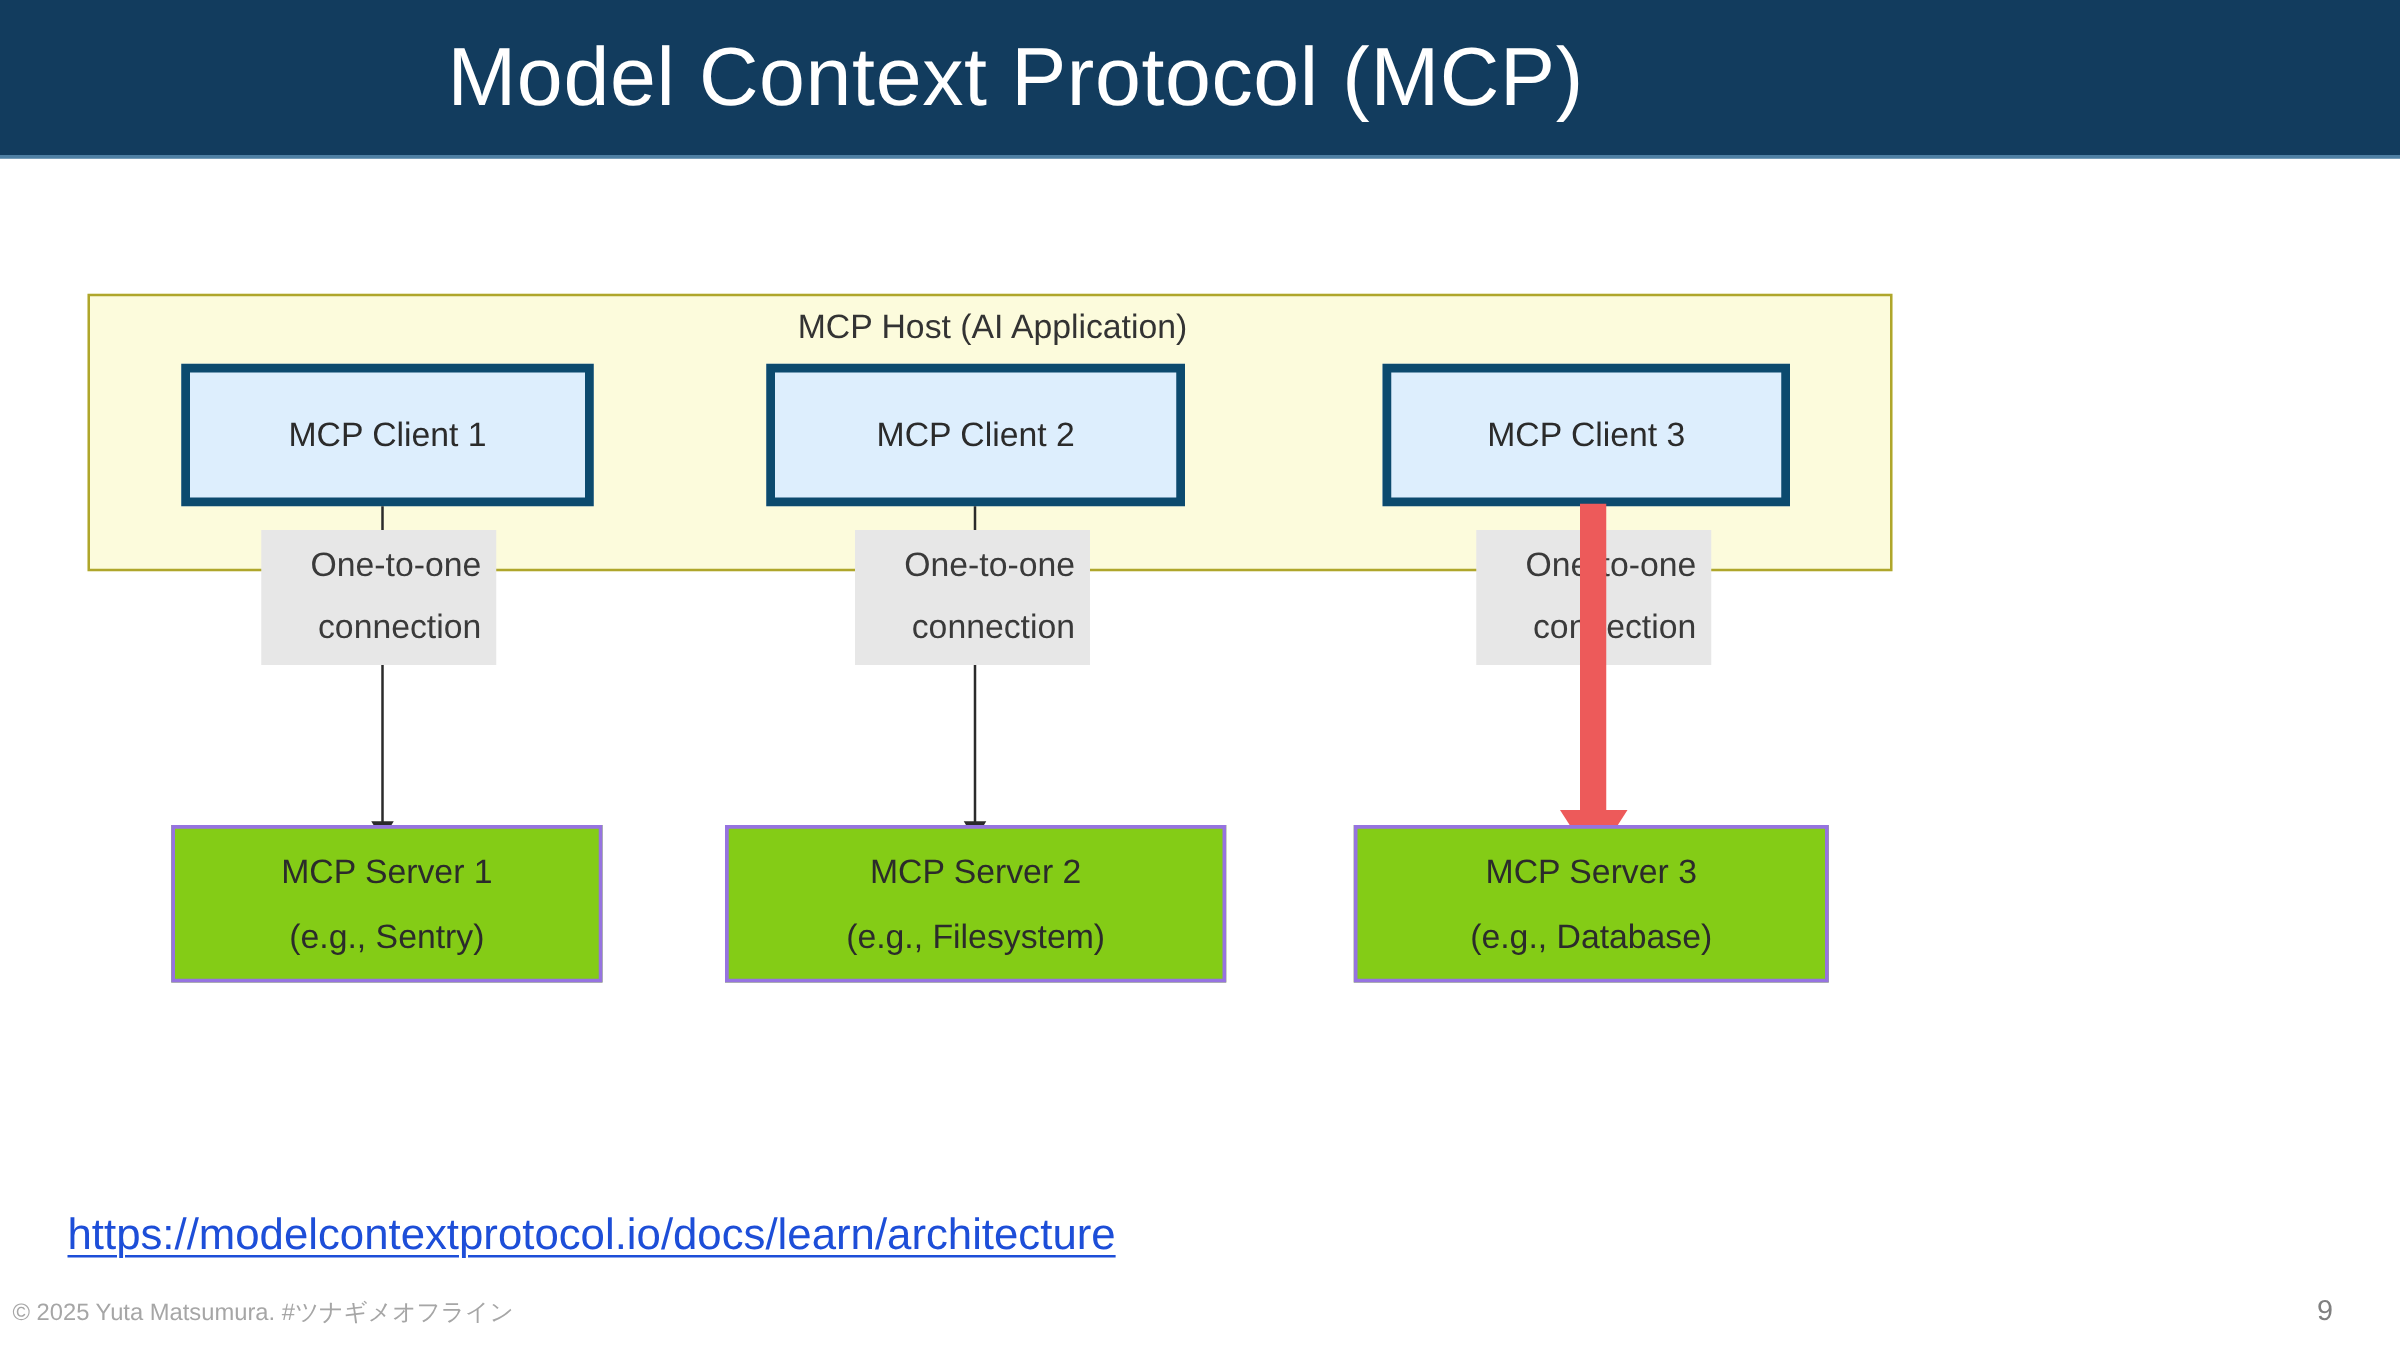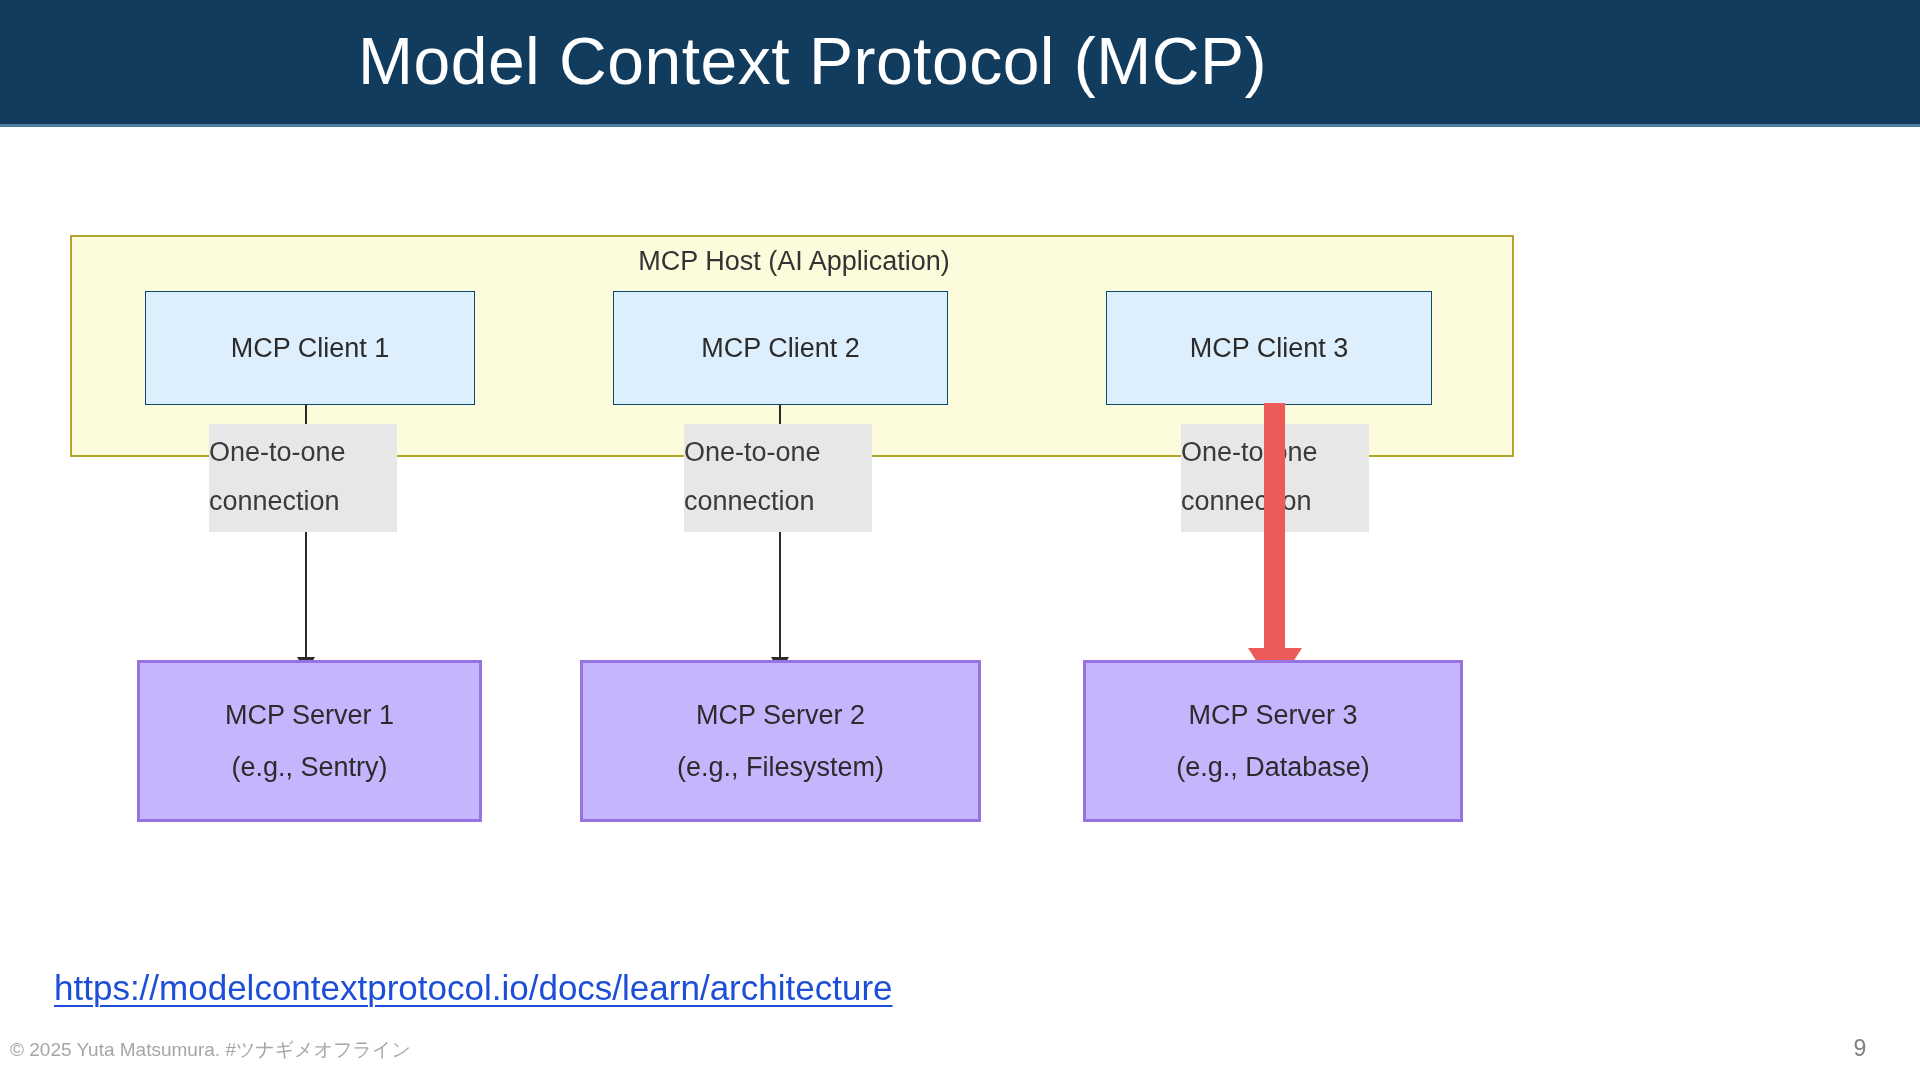--- a/index.html
+++ b/index.html
@@ -72,41 +72,41 @@
     font-size: 27px;
     color: #333333;
     white-space: nowrap;
   }
 
   .client-box {
     position: absolute;
     top: 164px;
     height: 114px;
     background: #DDEEFD;
-    border: 1px solid #0c4a6e;
+    border: 7px solid #0c4a6e;
     box-sizing: border-box;
     display: flex;
     align-items: center;
     justify-content: center;
   }
   .client-box .box-label {
     font-size: 27px;
     color: #2b2b2b;
     white-space: nowrap;
   }
   #client-1 { left: 145px;  width: 330px; }
   #client-2 { left: 613px;  width: 335px; }
   #client-3 { left: 1106px; width: 326px; }
 
   
   .server-box {
     position: absolute;
     top: 533px;
-    height: 162px;
-    background: #c4b5fd;
+    height: 126px;
+    background: #84cc16;
     border: 3px solid #9673E0;
     box-sizing: border-box;
     display: flex;
     flex-direction: column;
     align-items: center;
     justify-content: center;
   }
   .server-box .box-label {
     font-size: 27px;
     color: #2b2b2b;
@@ -153,25 +153,25 @@
     border-left: 27px solid transparent;
     border-right: 27px solid transparent;
     border-top: 42px solid #ED5A5A;
   }
 
   
   .conn-label {
     position: absolute;
     top: 297px;
     background: #E7E7E7;
-    text-align: left;
+    text-align: right;
     font-size: 27px;
     color: #3a3a3a;
     line-height: 49px;
-    padding: 4px 0 6px 0;
+    padding: 4px 12px 6px 0;
     box-sizing: border-box;
   }
   #conn-label-1 { left: 209px;  width: 188px; }
   #conn-label-2 { left: 684px;  width: 188px; }
   #conn-label-3 { left: 1181px; width: 188px; }
   .conn-label .conn-line { display: block; white-space: nowrap; }
 
   
   #annotation {
     position: absolute;

